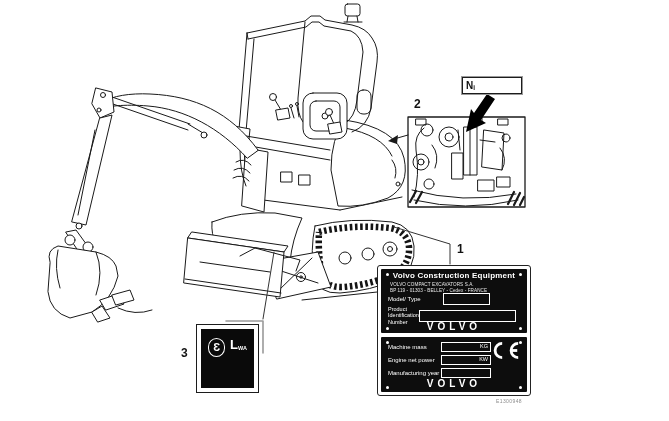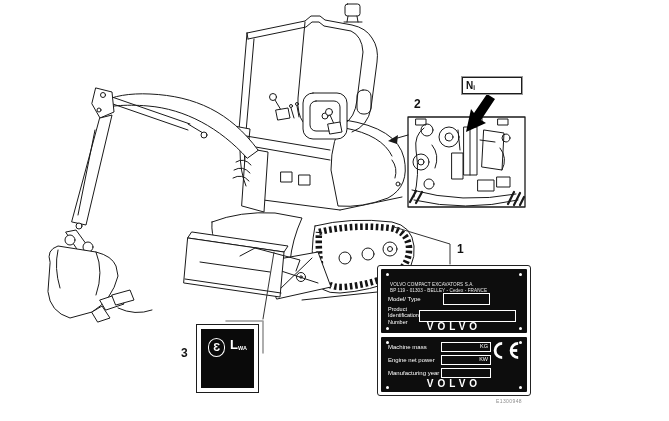--- a/index.html
+++ b/index.html
@@ -248,20 +248,21 @@
   </div>
 
   <div class="plate-outer">
 
     <div class="plate plate-upper">
       <span class="rivet rv-tl"></span>
       <span class="rivet rv-tr"></span>
       <span class="rivet rv-bl"></span>
       <span class="rivet rv-br"></span>
 
+      <div class="p-header">Volvo Construction Equipment</div>
       <div class="p-addr">
         <div>VOLVO COMPACT EXCAVATORS S.A.</div>
         <div>BP 119 - 01303 - BELLEY - Cedex - FRANCE</div>
       </div>
 
       <div class="p-lbl p-model-lbl">Model/ Type</div>
       <div class="p-model-box"></div>
 
       <div class="p-pin-lbl">
         <div>Product</div>

